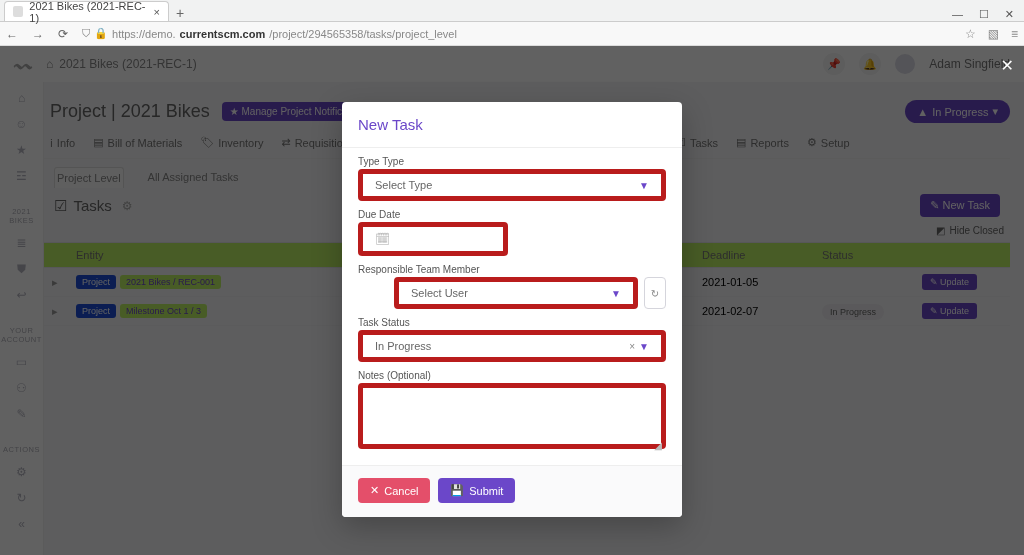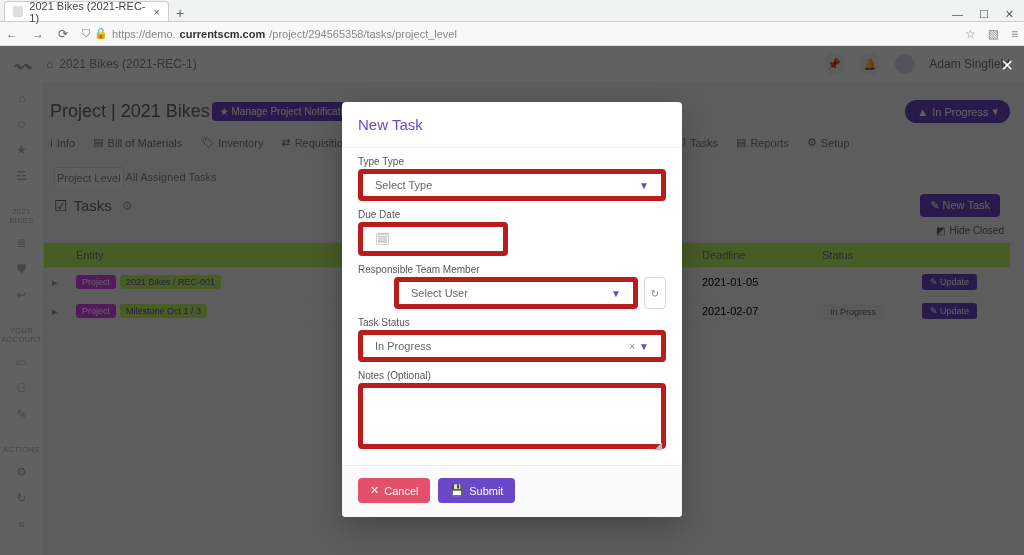--- a/index.html
+++ b/index.html
@@ -23,39 +23,39 @@
   .crumb { font-size:12px; color:#888; }
   .crumb .home { margin-right:6px; }
   .topbar .spacer { flex:1; }
   .topbar .icon-btn { width:22px; height:22px; border-radius:50%; background:#f3f3f3; font-size:11px; display:flex; align-items:center; justify-content:center; color:#888; }
   .avatar { width:20px; height:20px; border-radius:50%; background:#dcdce6; }
   .uname { font-size:12px; color:#777; }
   .side { position:absolute; left:0; top:36px; bottom:0; width:44px; background:#fff; border-right:1px solid #eee; display:flex; flex-direction:column; align-items:center; padding:8px 0; gap:10px; color:#b5b5c0; font-size:12px; }
   .side .lbl { font-size:7.5px; letter-spacing:.5px; text-align:center; color:#b0b0b8; margin:13px 0 0; }
   .side .nav-icon { width:18px; height:16px; display:flex; align-items:center; justify-content:center; }
   .content { position:absolute; left:44px; right:0; top:36px; bottom:0; padding:10px 14px 10px 0; }
-  .page-header { display:flex; align-items:center; gap:2px; padding:8px 0 4px 6px; }
+  .page-header { display:flex; align-items:center; gap:12px; padding:8px 0 4px 6px; }
   .page-title { font-size:18px; color:#666; }
   .manage-btn { background:#6b47c9; color:#fff; font-size:10px; padding:4px 8px; border-radius:4px; border:none; }
   .status-btn { margin-left:auto; background:#6b47c9; color:#fff; font-size:11px; padding:5px 12px; border-radius:14px; border:none; display:flex; align-items:center; gap:4px;}
   .tabs-row { display:flex; gap:18px; padding:8px 6px; font-size:11px; color:#777; border-bottom:1px solid #eee; }
   .tabs-row .tab { display:flex; align-items:center; gap:4px; }
-  .subtabs { display:flex; padding:8px 10px 0; font-size:11px; color:#888; }
+  .subtabs { display:flex; gap:22px; padding:8px 10px 0; font-size:11px; color:#888; }
   .subtabs .st { padding:4px 2px; }
   .subtabs .st.active { border:1px solid #ddd; border-bottom:none; border-radius:3px 3px 0 0; background:#fafafa; }
   .tasks-header { display:flex; align-items:center; padding:6px 10px; }
   .tasks-header h3 { font-size:15px; font-weight:500; color:#666; display:flex; gap:6px; align-items:center;}
   .tasks-header .settings { margin-left:10px; color:#aaa; font-size:12px;}
   .tasks-header .spacer { flex:1; }
   .new-task-btn { background:#6b47c9; color:#fff; border:none; font-size:11px; padding:5px 10px; border-radius:4px; }
   .hide-closed { display:flex; justify-content:flex-end; padding:2px 6px 6px 0; color:#666; font-size:10px; gap:4px; align-items:center;}
   .table-head, .table-row { display:grid; grid-template-columns: 24px 220px 1fr 120px 120px 100px 80px; align-items:center; font-size:11px; padding:6px 8px; }
   .table-head { color:#777; background:#bef264; border-top:1px solid #e5e5ea; border-bottom:1px solid #e5e5ea; }
   .table-row { border-bottom:1px solid #f0f0f2; }
-  .chip { display:inline-block; background:#d946ef; color:#fff; font-size:9px; padding:2px 6px; border-radius:3px; margin-right:4px; }
+  .chip { display:inline-block; background:#1d4ed8; color:#fff; font-size:9px; padding:2px 6px; border-radius:3px; margin-right:4px; }
   .chip2 { display:inline-block; background:#bef264; color:#6b47c9; font-size:9px; padding:2px 6px; border-radius:3px; }
   .ubtn { background:#6b47c9; color:#fff; font-size:9px; padding:3px 8px; border-radius:3px; border:none; }
   .status-pill { background:#ecebef; color:#666; font-size:9px; padding:3px 8px; border-radius:9px; }
   .expand-caret { color:#999; }
   
   .dim { position:absolute; inset:0; background:rgba(0,0,0,.62); }
   .dim-close { position:absolute; top:10px; right:10px; color:#fff; font-size:16px;}
   
   .modal { position:absolute; left:50%; top:56px; transform:translateX(-50%); width:340px; background:#fff; border-radius:4px; box-shadow:0 10px 30px rgba(0,0,0,.25); overflow:hidden; }
   .modal h2 { font-size:15px; font-weight:500; color:#6b47c9; padding:14px 16px; border-bottom:1px solid #eee; }

